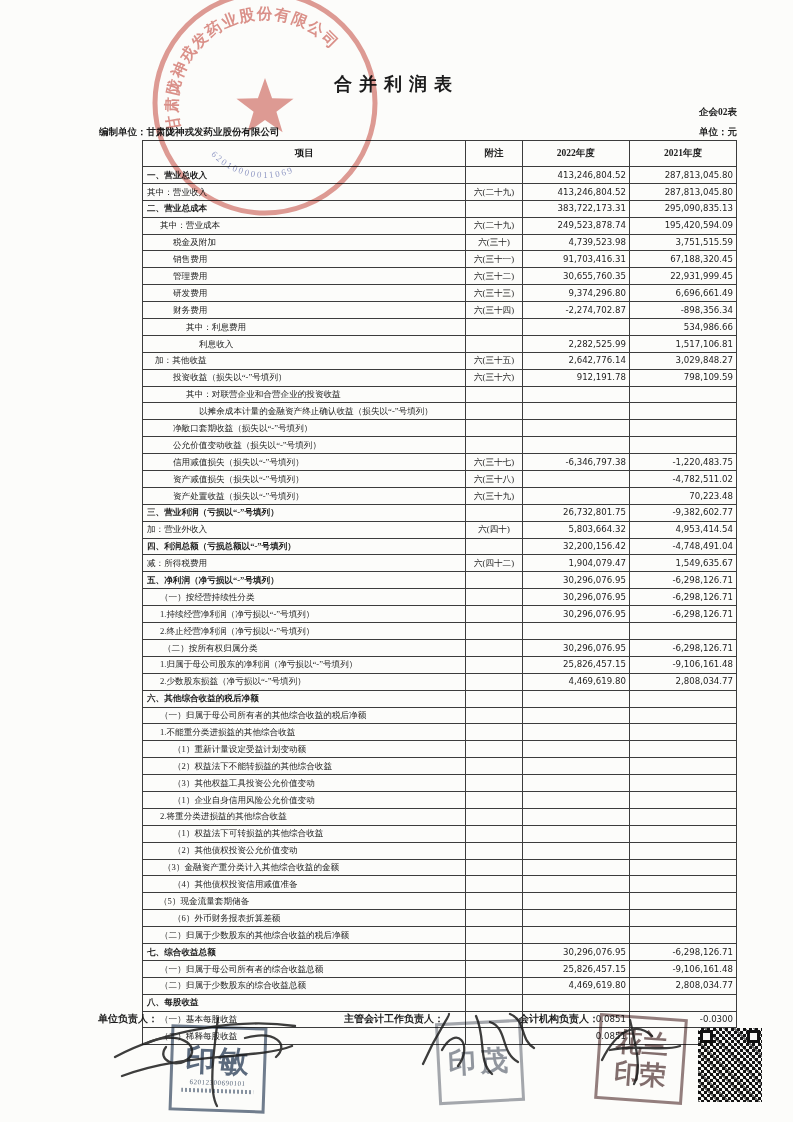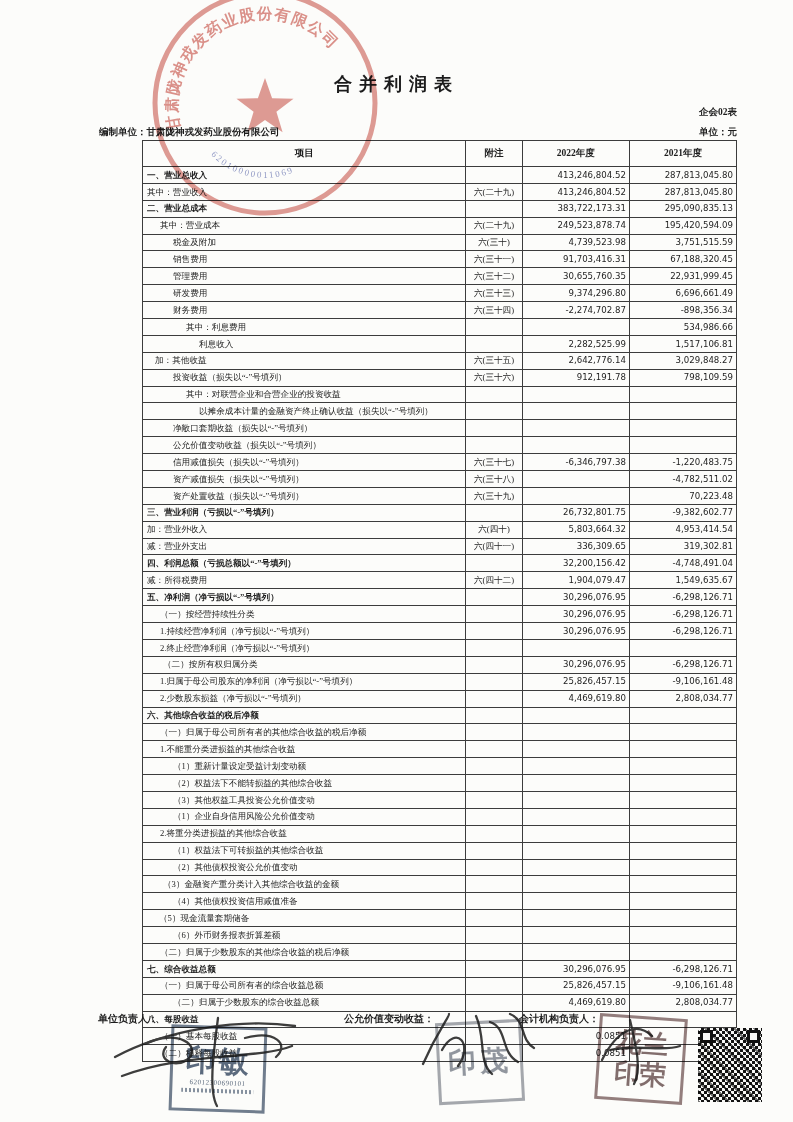--- a/index.html
+++ b/index.html
@@ -225,26 +225,20 @@
       <td class="c-num">26,732,801.75</td>
       <td class="c-num">-9,382,602.77</td>
     </tr>
         <tr>
       <td class="c-label" style="padding-left: 4px;">加：营业外收入</td>
       <td class="c-note">六(四十)</td>
       <td class="c-num">5,803,664.32</td>
       <td class="c-num">4,953,414.54</td>
     </tr>
         <tr>
-      <td class="c-label" style="padding-left: 4px;">减：营业外支出</td>
-      <td class="c-note">六(四十一)</td>
-      <td class="c-num">336,309.65</td>
-      <td class="c-num">319,302.81</td>
-    </tr>
-        <tr>
       <td class="c-label" style="padding-left: 4px; font-weight: bold;">四、利润总额（亏损总额以“-”号填列）</td>
       <td class="c-note"></td>
       <td class="c-num">32,200,156.42</td>
       <td class="c-num">-4,748,491.04</td>
     </tr>
         <tr>
       <td class="c-label" style="padding-left: 4px;">减：所得税费用</td>
       <td class="c-note">六(四十二)</td>
       <td class="c-num">1,904,079.47</td>
       <td class="c-num">1,549,635.67</td>
@@ -387,21 +381,21 @@
       <td class="c-num">30,296,076.95</td>
       <td class="c-num">-6,298,126.71</td>
     </tr>
         <tr>
       <td class="c-label" style="padding-left: 17px;">（一）归属于母公司所有者的综合收益总额</td>
       <td class="c-note"></td>
       <td class="c-num">25,826,457.15</td>
       <td class="c-num">-9,106,161.48</td>
     </tr>
         <tr>
-      <td class="c-label" style="padding-left: 30px; margin-left: 37px;">（二）归属于少数股东的综合收益总额</td>
+      <td class="c-label" style="padding-left: 17px; margin-left: 37px;">（二）归属于少数股东的综合收益总额</td>
       <td class="c-note"></td>
       <td class="c-num">4,469,619.80</td>
       <td class="c-num">2,808,034.77</td>
     </tr>
         <tr>
       <td class="c-label" style="padding-left: 4px; font-weight: bold;">八、每股收益</td>
       <td class="c-note"></td>
       <td class="c-num"></td>
       <td class="c-num"></td>
     </tr>
@@ -429,21 +423,21 @@
     <polygon points="150,90 157.1,110.3 178.5,110.7 161.4,123.7 167.6,144.3 150,132 132.4,144.3 138.6,123.7 121.5,110.7 142.9,110.3" fill="#c23a2e" opacity="0.5"></polygon>
     <text font-size="15.5" font-weight="bold" fill="#c23a2e" opacity="0.55" letter-spacing="1.5">
       <textPath href="#sealArcTop" startOffset="2%">甘肃陇神戎发药业股份有限公司</textPath>
     </text>
     <text font-size="9" fill="#4a58a5" opacity="0.6" letter-spacing="2">
       <textPath href="#sealArcBottom" startOffset="8%">62010000011069</textPath>
     </text>
   </svg>
 
   <div class="footer-label lbl-unit-head">单位负责人：</div>
-  <div class="footer-label lbl-chief-accountant">公允价值变动收益：</div>
+  <div class="footer-label lbl-chief-accountant">主管会计工作负责人：</div>
   <div class="footer-label lbl-accounting-dept">会计机构负责人：</div>
 
   <div class="stamp stamp-1">
     <div class="stamp-chars">印敏</div>
     <div class="stamp-serial">62012300690101</div>
     <div class="stamp-microline"></div>
   </div>
   <div class="stamp stamp-2">
     <div class="stamp-chars">印茂</div>
   </div>

